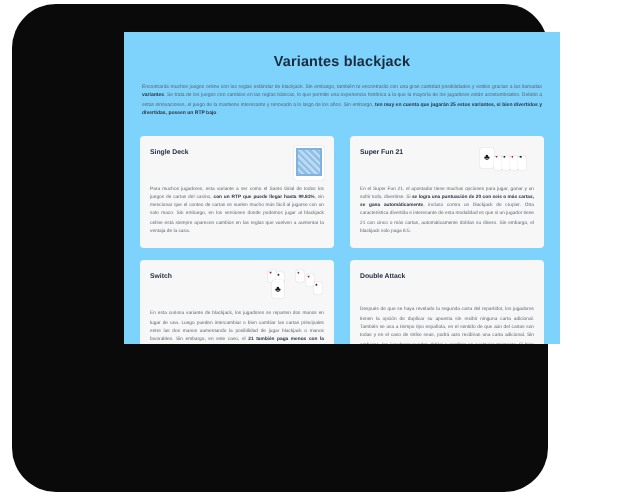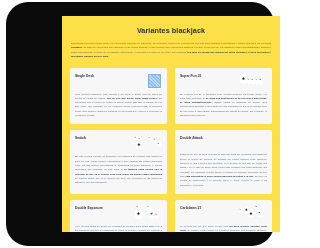--- a/index.html
+++ b/index.html
@@ -21,22 +21,22 @@
     height: 244px;
     background: #0a0a0a;
     border-radius: 22px;
   }
 
   .device-screen {
     position: absolute;
     left: 62px;
     top: 16px;
     width: 218px;
-    height: 216px;
-    background: #fde047;
+    height: 156px;
+    background: #7dd3fc;
     overflow: hidden;
   }
 
   
   .page {
     padding: 6px 8px 0 8px;
   }
 
   .page-title {
     text-align: center;

